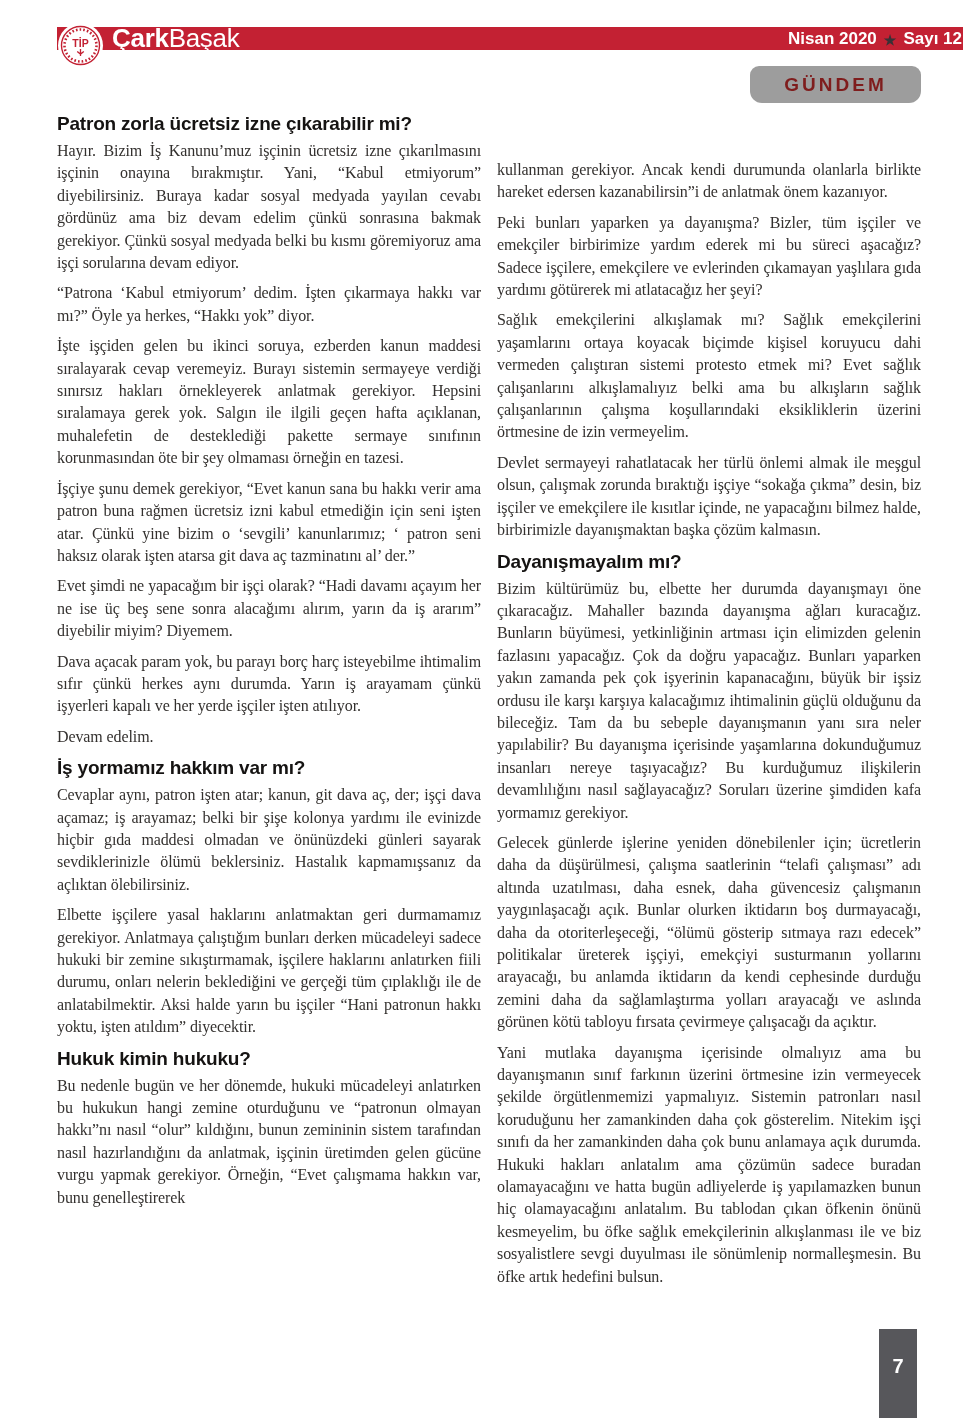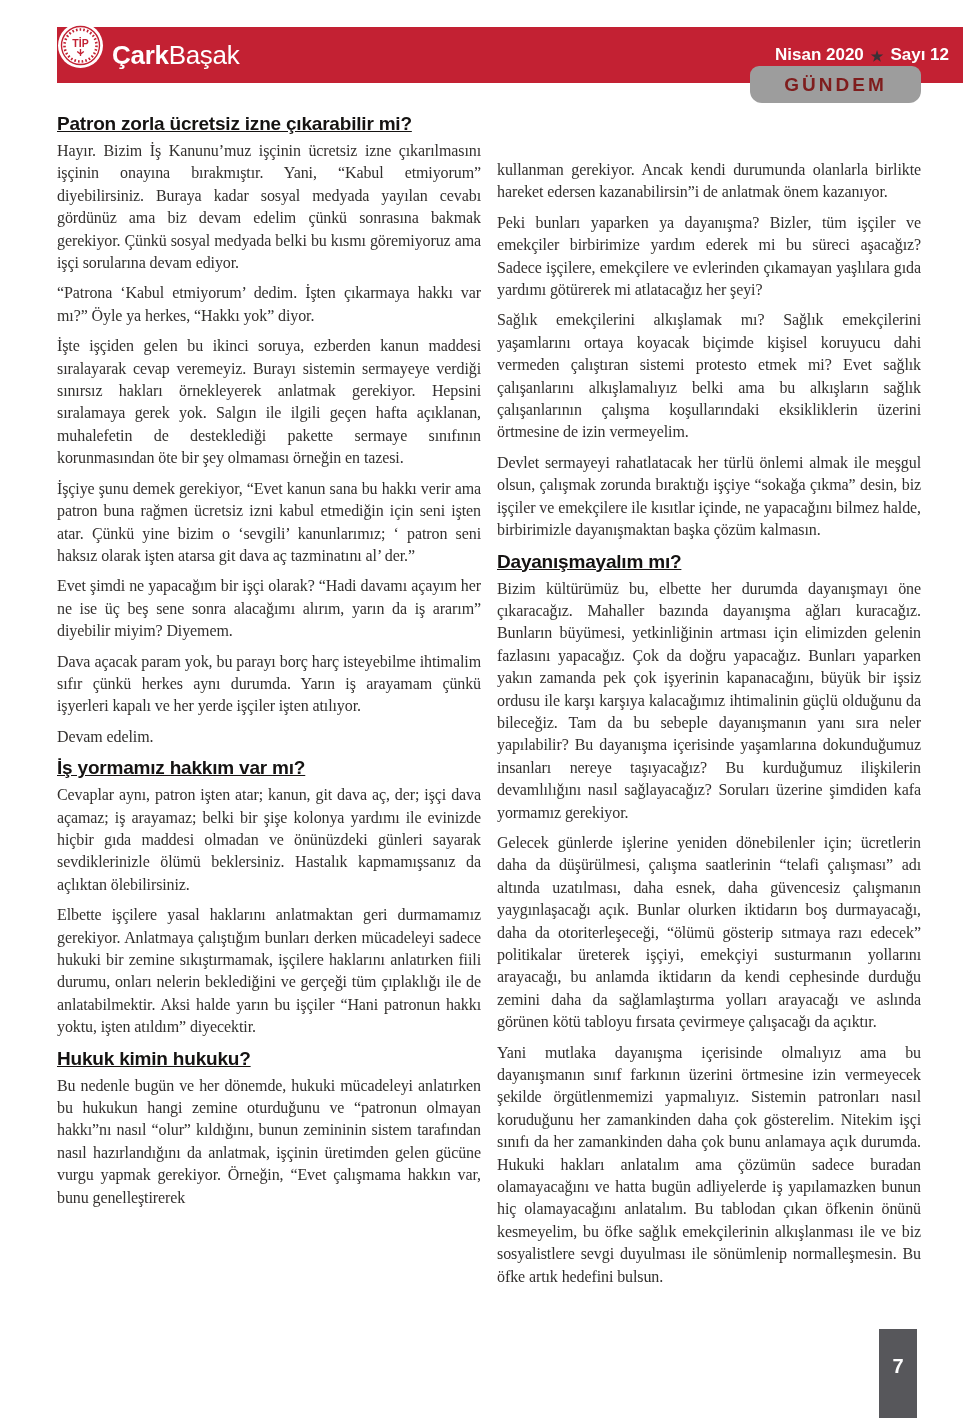--- a/index.html
+++ b/index.html
@@ -7,24 +7,24 @@
     width:975px; height:1418px;
     background:#ffffff;
     font-family:"Liberation Serif", serif;
     position:relative;
     overflow:hidden;
   }
   .page { position:absolute; inset:0; background:#ffffff; }
 
   
   .header-bar {
-    position:absolute; left:57px; top:27px; width:906px; height:56px;
+    position:absolute; left:57px; top:27px; width:906px; height:23px;
     background:#c32133;
     display:flex; align-items:center; justify-content:space-between;
-    padding:0 14px 0 55px; box-sizing:border-box;
+    padding:0 1px 0 55px; box-sizing:border-box;
   }
   .brand {
     color:#ffffff; font-family:"Liberation Sans", sans-serif;
     font-size:26px; font-weight:700; letter-spacing:-0.3px;
     white-space:nowrap;
   }
   .brand .light { font-weight:400; }
   .issue-info {
     color:#ffffff; font-family:"Liberation Sans", sans-serif;
     font-size:17px; font-weight:700; white-space:nowrap;
@@ -55,21 +55,20 @@
     font-size:16px; line-height:22.4px;
     text-align:justify; text-justify:inter-word;
     color:#33302e;
     letter-spacing:-0.1px;
   }
   .col h2.heading {
     margin:9px 0 5px 0;
     font-family:"Liberation Sans", sans-serif;
     font-size:19px; font-weight:700; letter-spacing:-0.2px;
     color:#151312;
-    text-decoration:underline;
   }
   .col h2.heading:first-child { margin-top:0; }
 
   
   .pagenum-block {
     position:absolute; left:879px; top:1329px; width:38px; height:89px;
     background:#57575b;
     display:flex; justify-content:center; align-items:flex-start;
     padding-top:26px; box-sizing:border-box;
     color:#ffffff; font-family:"Liberation Sans", sans-serif;

